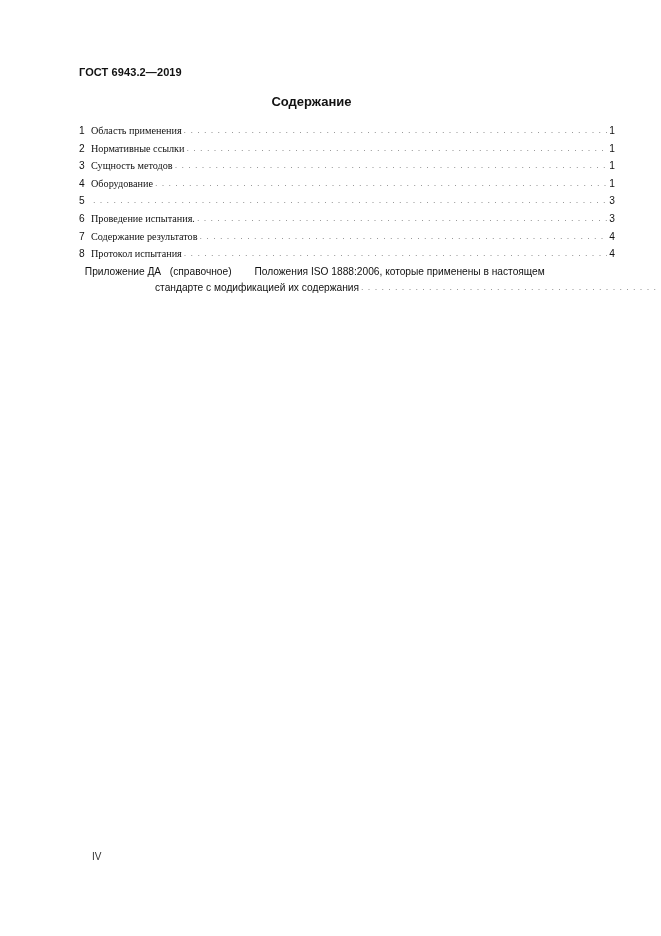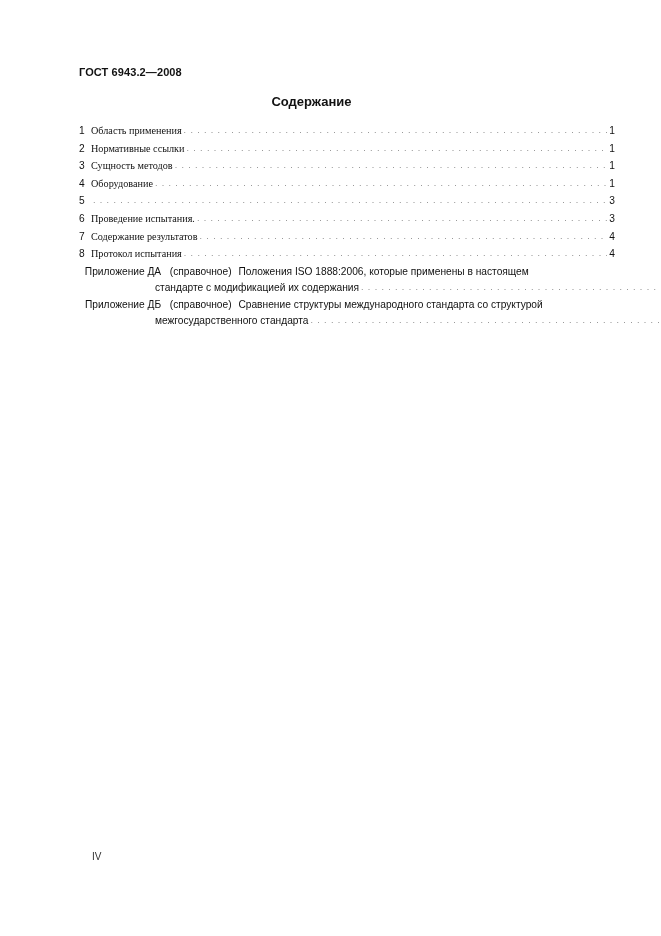--- a/index.html
+++ b/index.html
@@ -29,29 +29,29 @@
   .row .dots::before {
     content: ". . . . . . . . . . . . . . . . . . . . . . . . . . . . . . . . . . . . . . . . . . . . . . . . . . . . . . . . . . . . . . . . . . . . . . . . . . . . . . . . . . . . . . . . . . . . . . . . . . . . . . . . . . . . . . . . . . . . .";
     letter-spacing: 0.9px;
   }
   .row .pg { flex: none; text-align: right; }
   .appendix { display: flex; line-height: 15px; margin-top: 1px; margin-bottom: 2px; }
   .appendix .a-name { width: 88px; flex: none; white-space: nowrap; text-align: center; }
   .appendix .a-body { flex: 1; }
   .appendix .a-line1 { white-space: nowrap; }
   .appendix .a-line2 { display: flex; align-items: flex-end; white-space: nowrap; padding-left: 76px; }
-  .appendix .a-kind { margin-right: 4px; }
+  .appendix .a-kind { margin-right: 20px; }
   .page-num {
     position: absolute; left: 79px; top: 851px; font-size: 10px; color: #333; padding-left: 13px;
   }
 </style>
 </head>
 <body>
 
-<div class="doc-code">ГОСТ 6943.2—2008</div>
+<div class="doc-code">ГОСТ 6943.2—2019</div>
 <div class="toc-title">Содержание</div>
 
 <div class="toc">
   <div class="row">
     <span class="num">1</span>
     <span class="lbl">Область применения</span>
     <span class="dots"></span>
     <span class="pg">1</span>
   </div>
   <div class="row">
@@ -104,34 +104,20 @@
         <span>Положения ISO 1888:2006, которые применены в настоящем</span>
       </div>
       <div class="a-line2">
         <span class="lbl">стандарте с модификацией их содержания</span>
         <span class="dots" style="flex:1;overflow:hidden;margin:0 2px;color:#888;"></span>
 
       </div>
     </div>
   </div>
 
-  <div class="appendix">
-    <div class="a-body">
-      <div class="a-line1">
-        <span class="a-name" style="display:inline-block;">Приложение ДБ</span>
-        <span class="a-kind">(справочное)</span>
-        <span>Сравнение структуры международного стандарта со структурой</span>
-      </div>
-      <div class="a-line2">
-        <span class="lbl">межгосударственного стандарта</span>
-        <span class="dots" style="flex:1;overflow:hidden;margin:0 2px;color:#888;"></span>
-
-      </div>
-    </div>
-  </div>
 </div>
 
 <div class="page-num">IV</div>
 
 <style>
   .a-line2 .dots::before {
     content: ". . . . . . . . . . . . . . . . . . . . . . . . . . . . . . . . . . . . . . . . . . . . . . . . . . . . . . . . . . . . . . . . . . . . . . . . . . . . . . . . . . . . .";
     letter-spacing: 0.9px; font-size: 9px;
   }
 </style>

